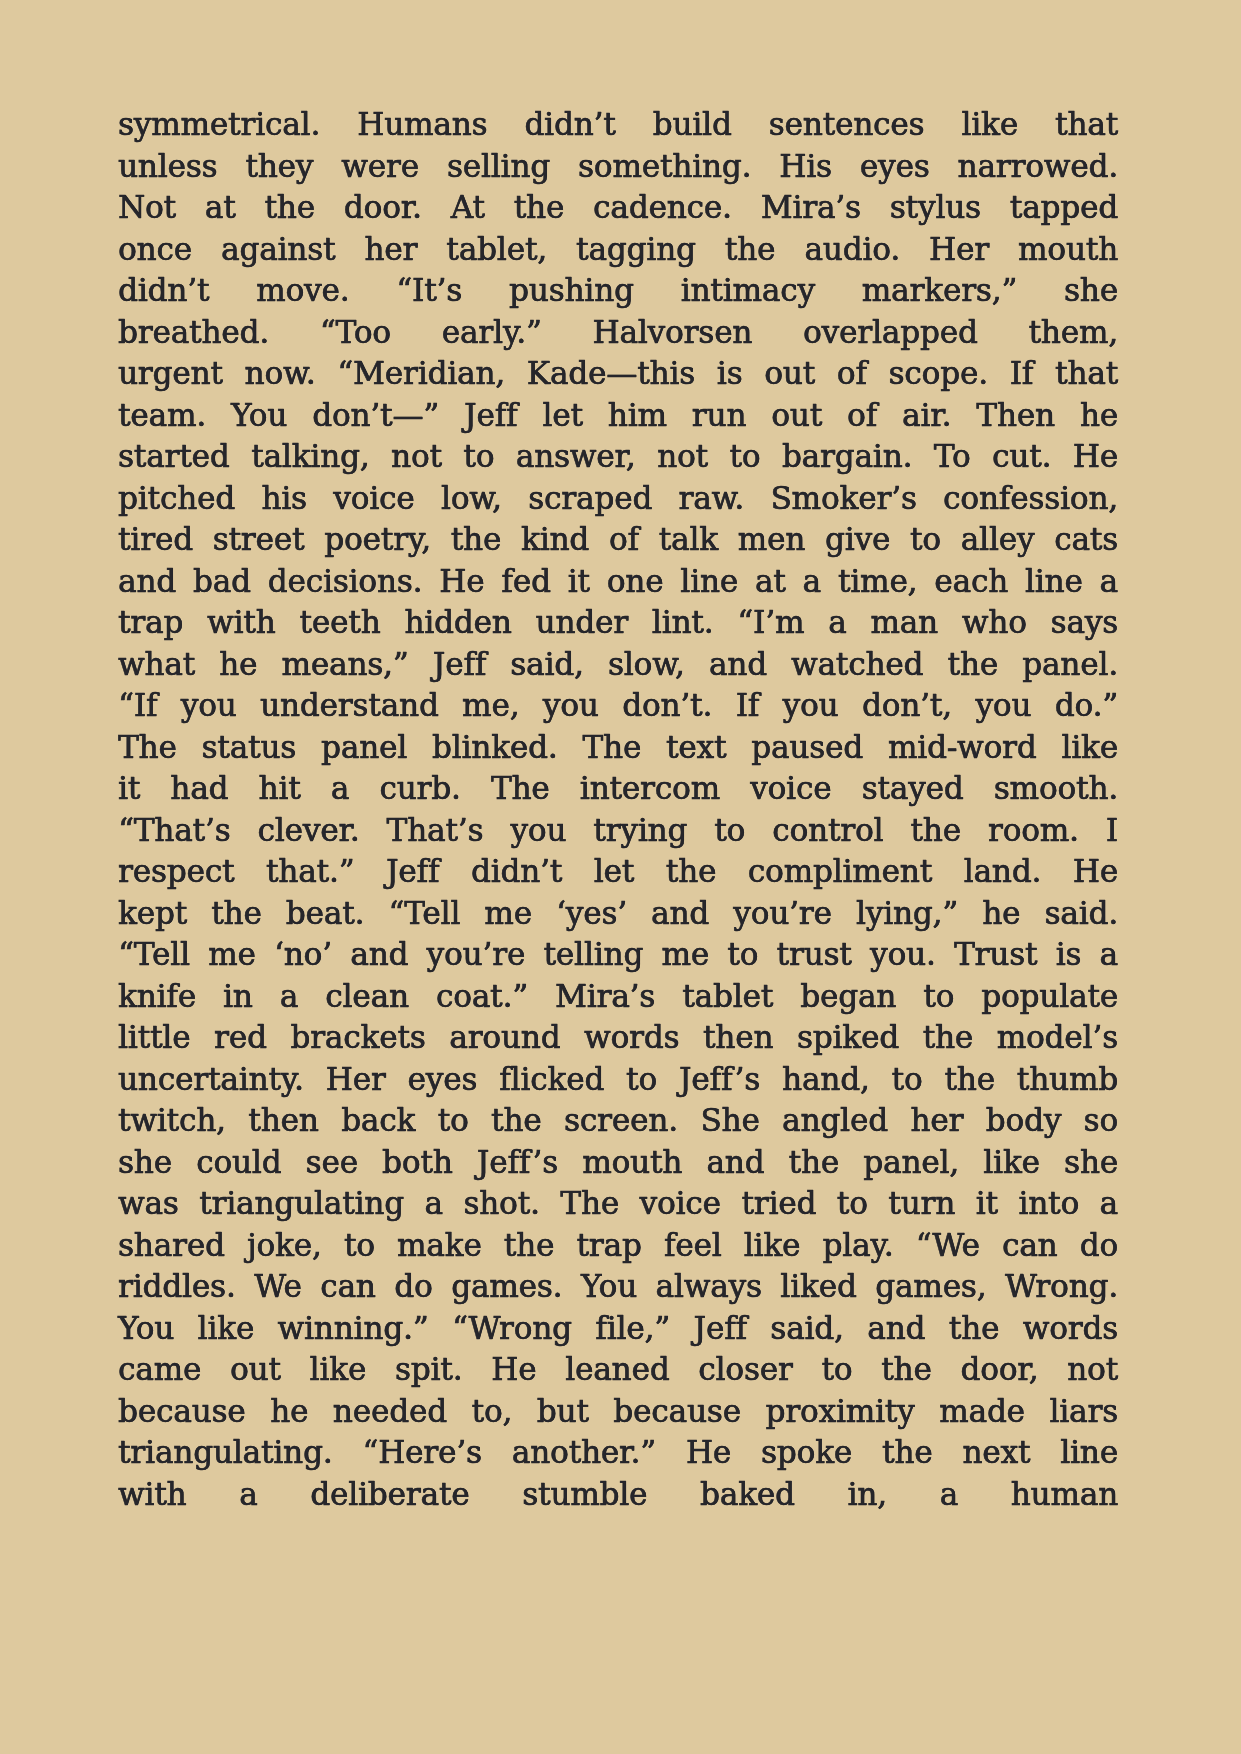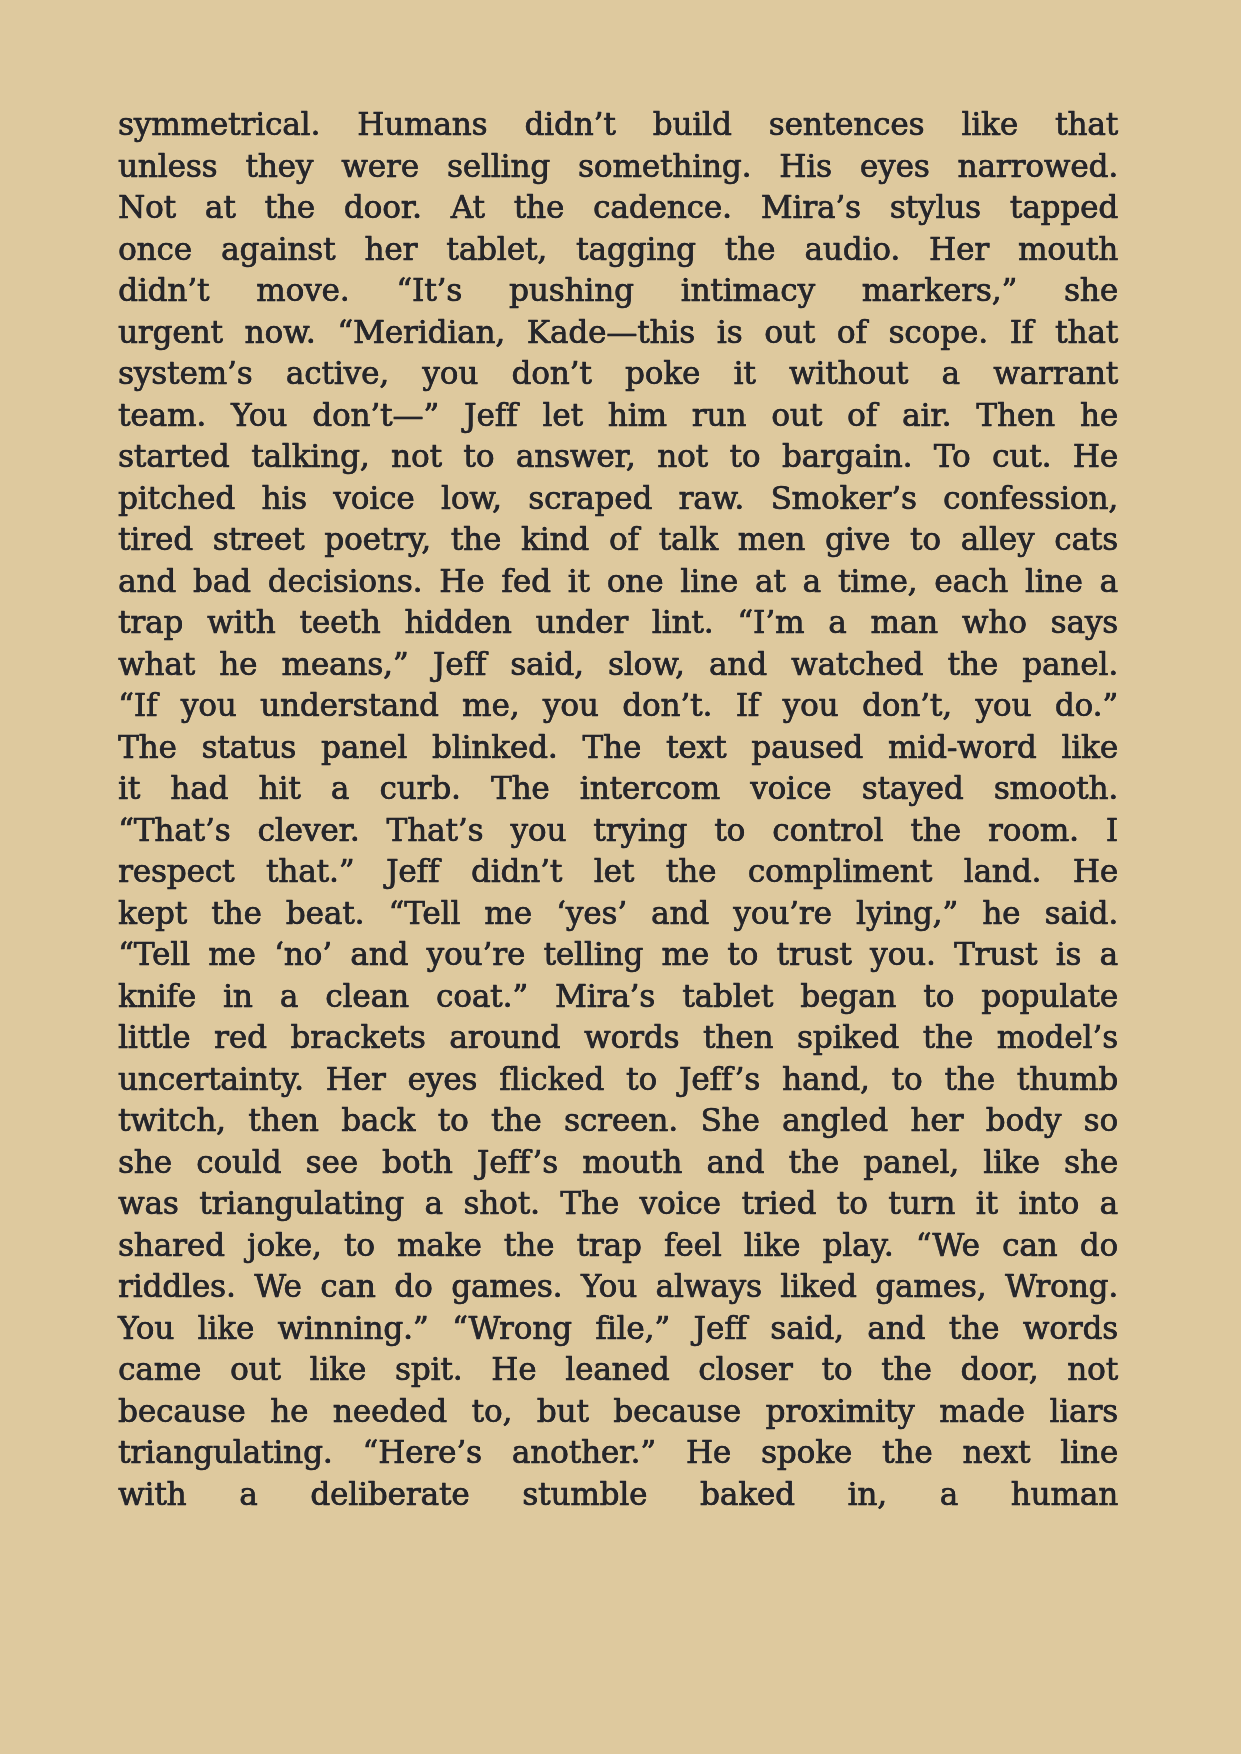--- a/index.html
+++ b/index.html
@@ -45,22 +45,22 @@
 </head>
 <body>
 
 <div class="page">
   <div class="text-block">
     <div class="line">symmetrical. Humans didn’t build sentences like that</div>
     <div class="line">unless they were selling something. His eyes narrowed.</div>
     <div class="line">Not at the door. At the cadence. Mira’s stylus tapped</div>
     <div class="line">once against her tablet, tagging the audio. Her mouth</div>
     <div class="line">didn’t move. “It’s pushing intimacy markers,” she</div>
+    <div class="line">breathed. “Too early.” Halvorsen overlapped them,</div>
     <div class="line">urgent now. “Meridian, Kade—this is out of scope. If that</div>
-    <div class="line">system’s active, you don’t poke it without a warrant</div>
     <div class="line">team. You don’t—” Jeff let him run out of air. Then he</div>
     <div class="line">started talking, not to answer, not to bargain. To cut. He</div>
     <div class="line">pitched his voice low, scraped raw. Smoker’s confession,</div>
     <div class="line">tired street poetry, the kind of talk men give to alley cats</div>
     <div class="line">and bad decisions. He fed it one line at a time, each line a</div>
     <div class="line">trap with teeth hidden under lint. “I’m a man who says</div>
     <div class="line">what he means,” Jeff said, slow, and watched the panel.</div>
     <div class="line">“If you understand me, you don’t. If you don’t, you do.”</div>
     <div class="line">The status panel blinked. The text paused mid-word like</div>
     <div class="line">it had hit a curb. The intercom voice stayed smooth.</div>

